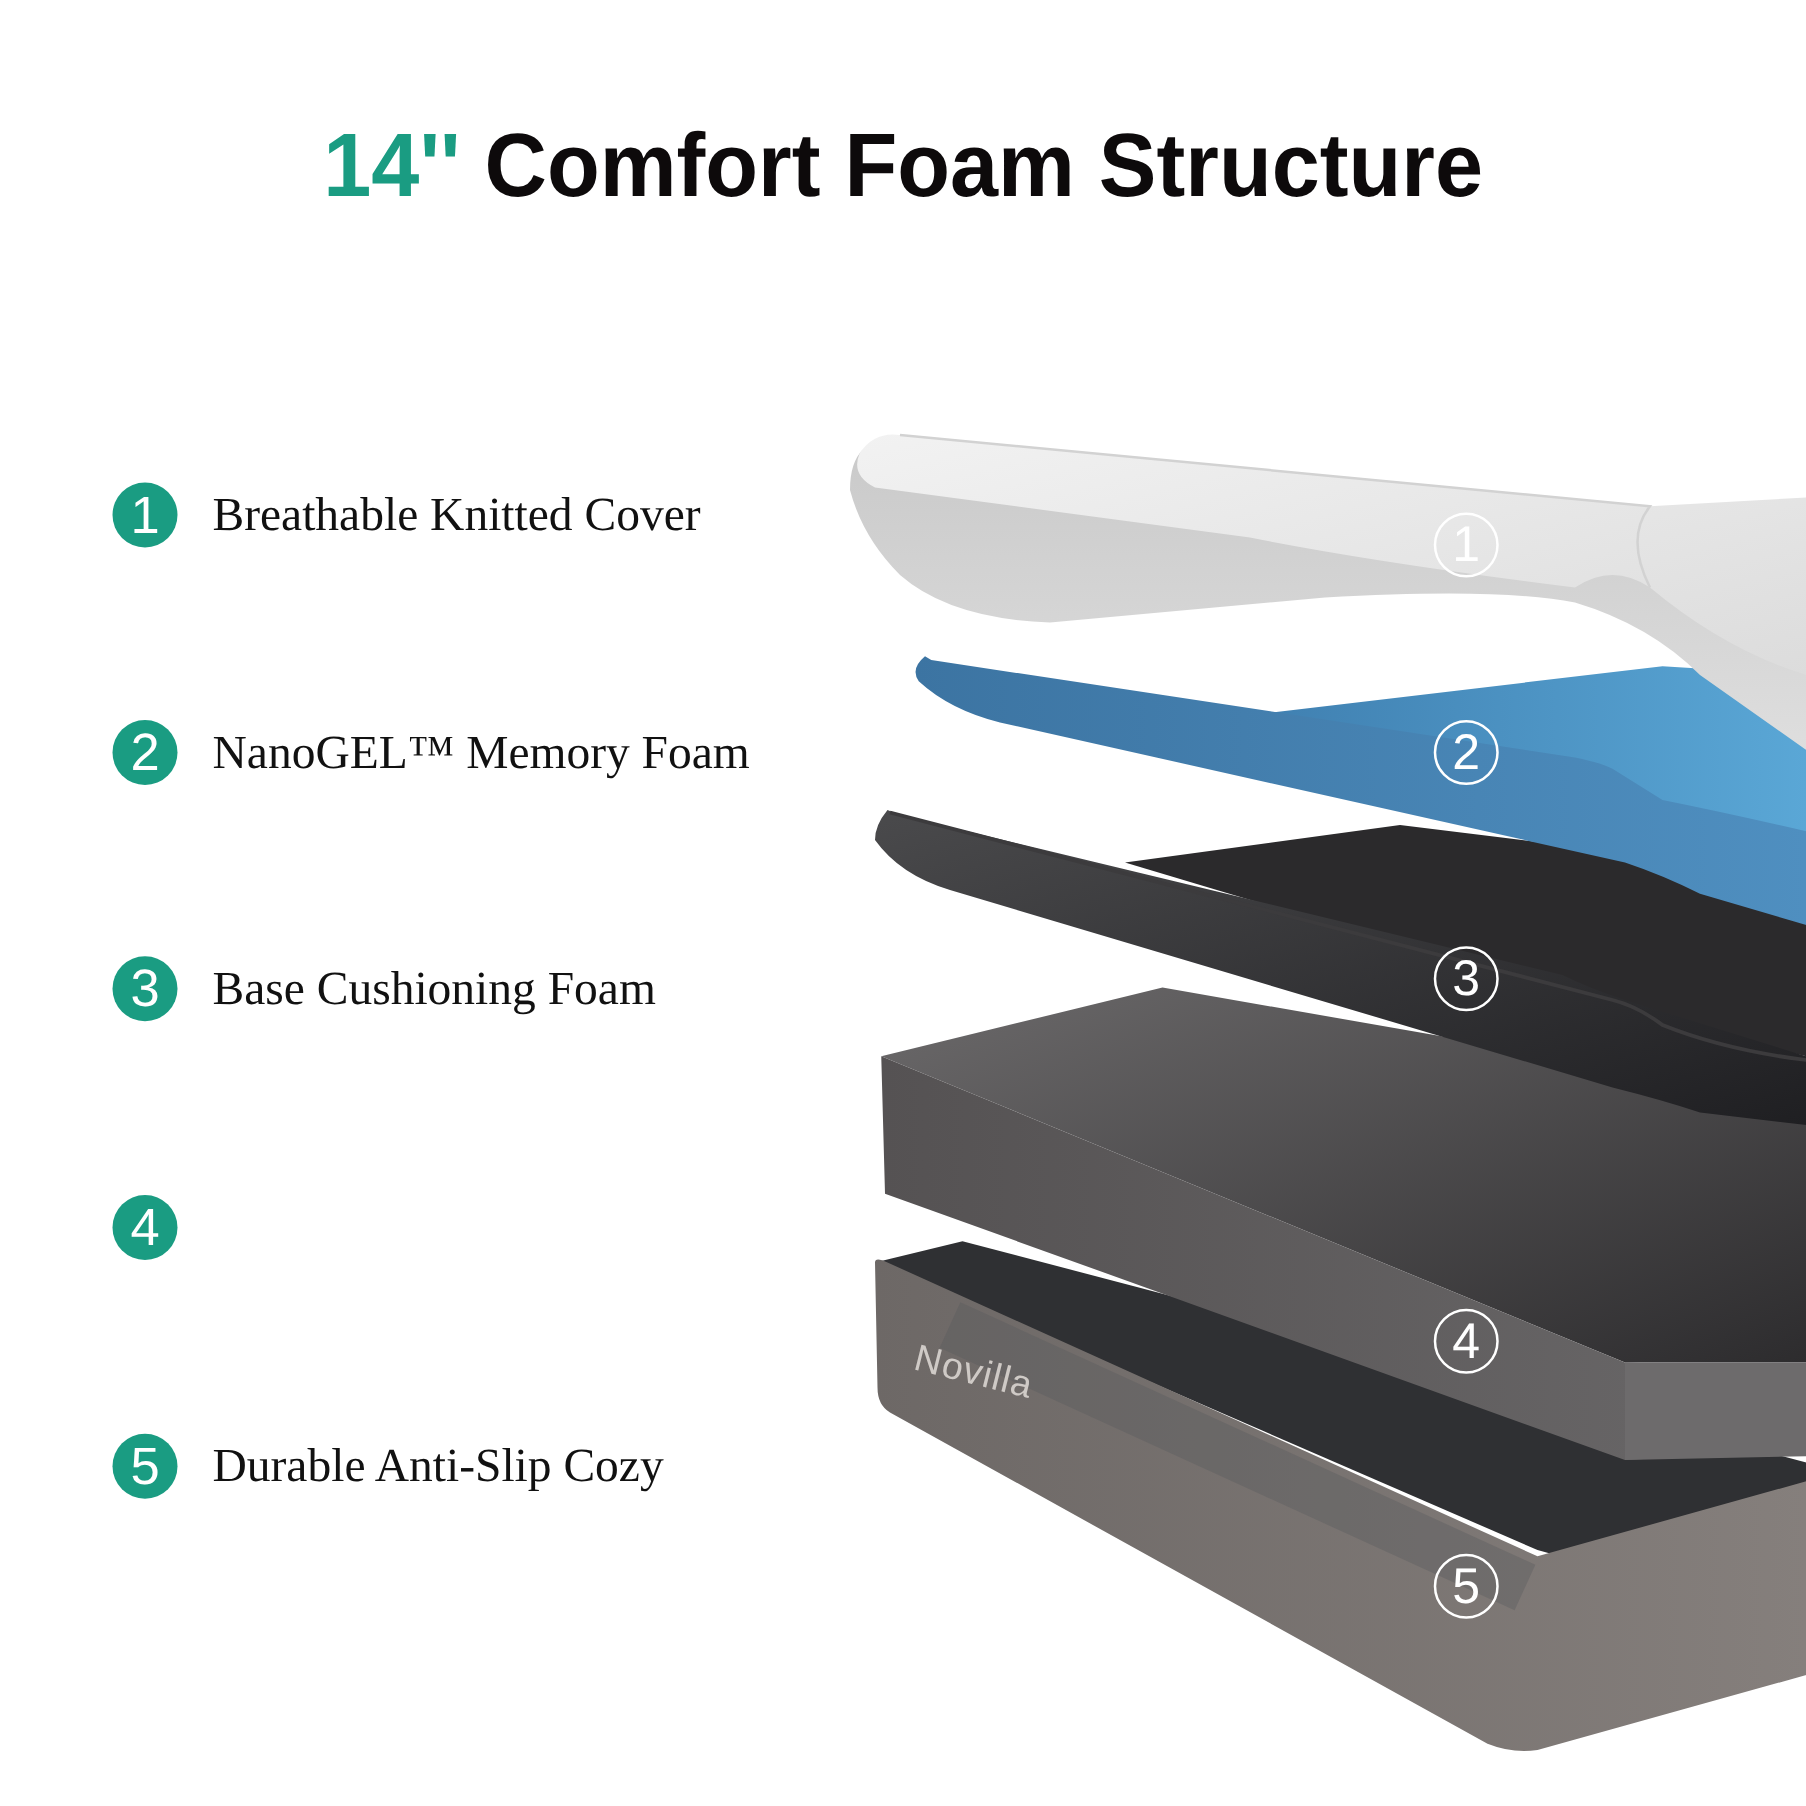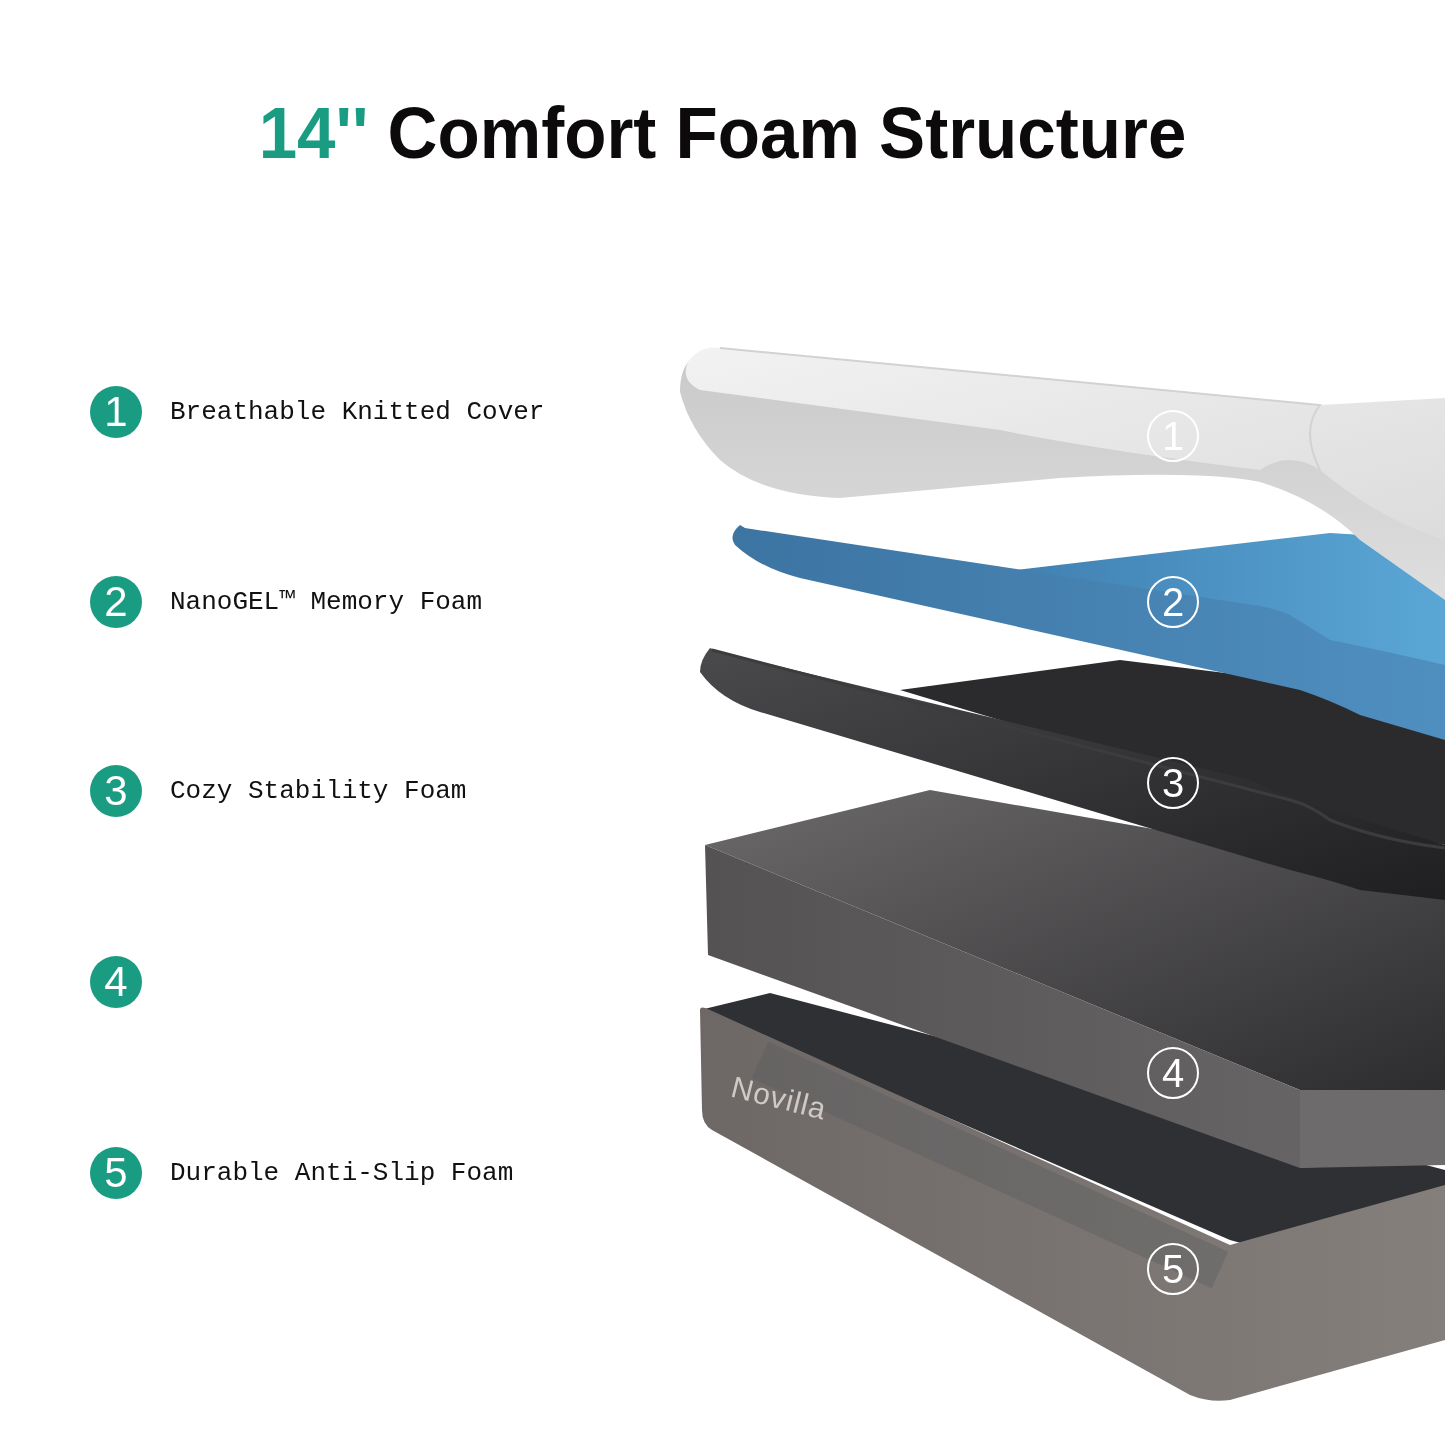--- a/index.html
+++ b/index.html
@@ -8,22 +8,22 @@
     .title { position: absolute; top: 88px; left: 0; width: 1445px; text-align: center;
              font-family: "Liberation Sans", sans-serif; font-weight: bold; font-size: 72px;
              letter-spacing: 0px; line-height: 90px; transform: scaleX(0.96); }
     .title .accent { color: #1a9c82; }
     .title .main { color: #0d0a0b; }
     .legend { position: absolute; left: 0; top: 0; }
     .legend-item { position: absolute; left: 90px; height: 56px; display: flex; align-items: center; }
     .badge { width: 52px; height: 52px; border-radius: 50%; background: #1a9c82; color: #ffffff;
              display: flex; align-items: center; justify-content: center;
              font-family: "Liberation Sans", sans-serif; font-size: 42px; line-height: 1; }
-    .legend-label { margin-left: 28px; font-size: 26px; color: #111111; white-space: nowrap;
-                    font-family: Liberation Mono, monospace; }
+    .legend-label { margin-left: 28px; font-size: 38px; color: #111111; white-space: nowrap;
+                    font-family: Liberation Serif, serif; }
     .illustration { position: absolute; left: 0; top: 0; width: 1445px; height: 1445px; }
     .layer-marker { position: absolute; width: 52px; height: 52px; border: 2.5px solid #ffffff;
                     border-radius: 50%; color: #ffffff; display: flex; align-items: center;
                     justify-content: center; font-size: 40px; box-sizing: border-box;
                     font-family: "Liberation Sans", sans-serif; }
     .brand { position: absolute; left: 736px; top: 1070px; color: #cfcac6; font-size: 30px;
              transform: rotate(14deg); transform-origin: left top; letter-spacing: 1px;
              font-family: "Liberation Sans", sans-serif; }
   </style>
 </head>
@@ -122,22 +122,22 @@
   <div class="legend-item" style="top:384px;">
     <div class="badge">1</div>
     <div class="legend-label">Breathable Knitted Cover</div>
   </div>
   <div class="legend-item" style="top:574px;">
     <div class="badge">2</div>
     <div class="legend-label">NanoGEL™ Memory Foam</div>
   </div>
   <div class="legend-item" style="top:763px;">
     <div class="badge">3</div>
-    <div class="legend-label">Cozy Stability Foam</div>
+    <div class="legend-label">Base Cushioning Foam</div>
   </div>
   <div class="legend-item" style="top:954px;">
     <div class="badge">4</div>
   </div>
   <div class="legend-item" style="top:1145px;">
     <div class="badge">5</div>
-    <div class="legend-label">Durable Anti-Slip Foam</div>
+    <div class="legend-label">Durable Anti-Slip Cozy</div>
   </div>
 </div>
 
 </body></html>

